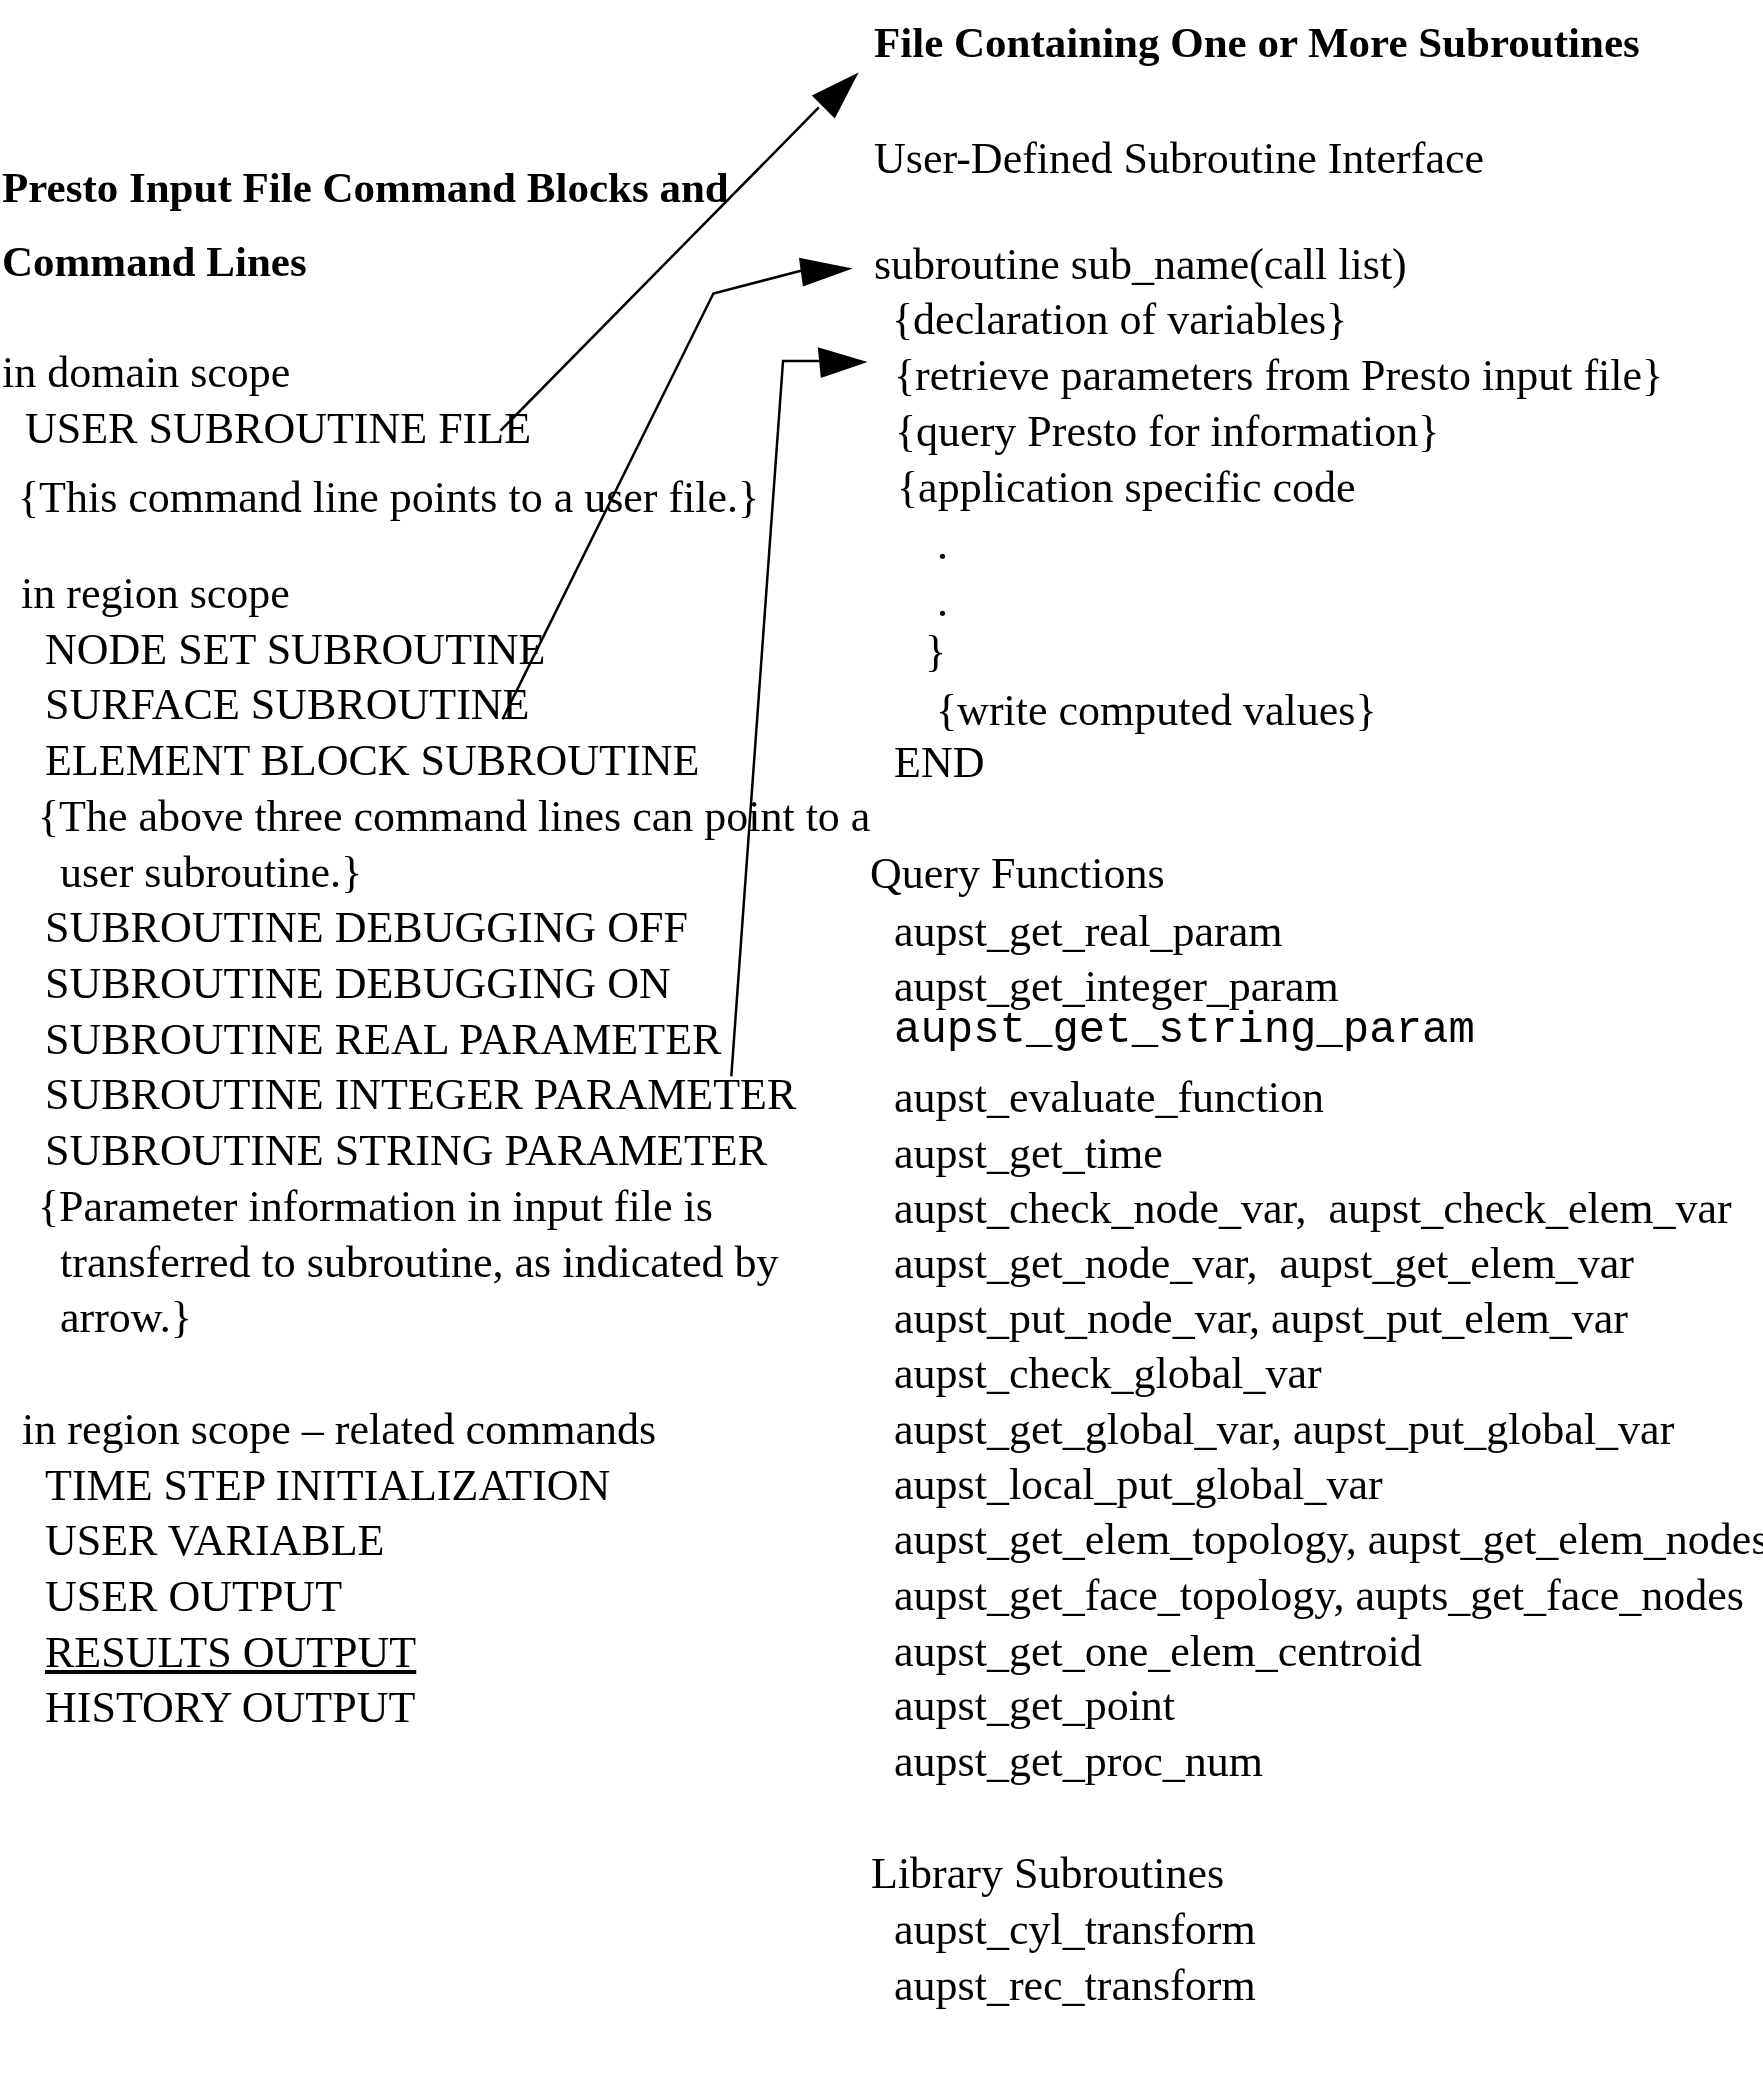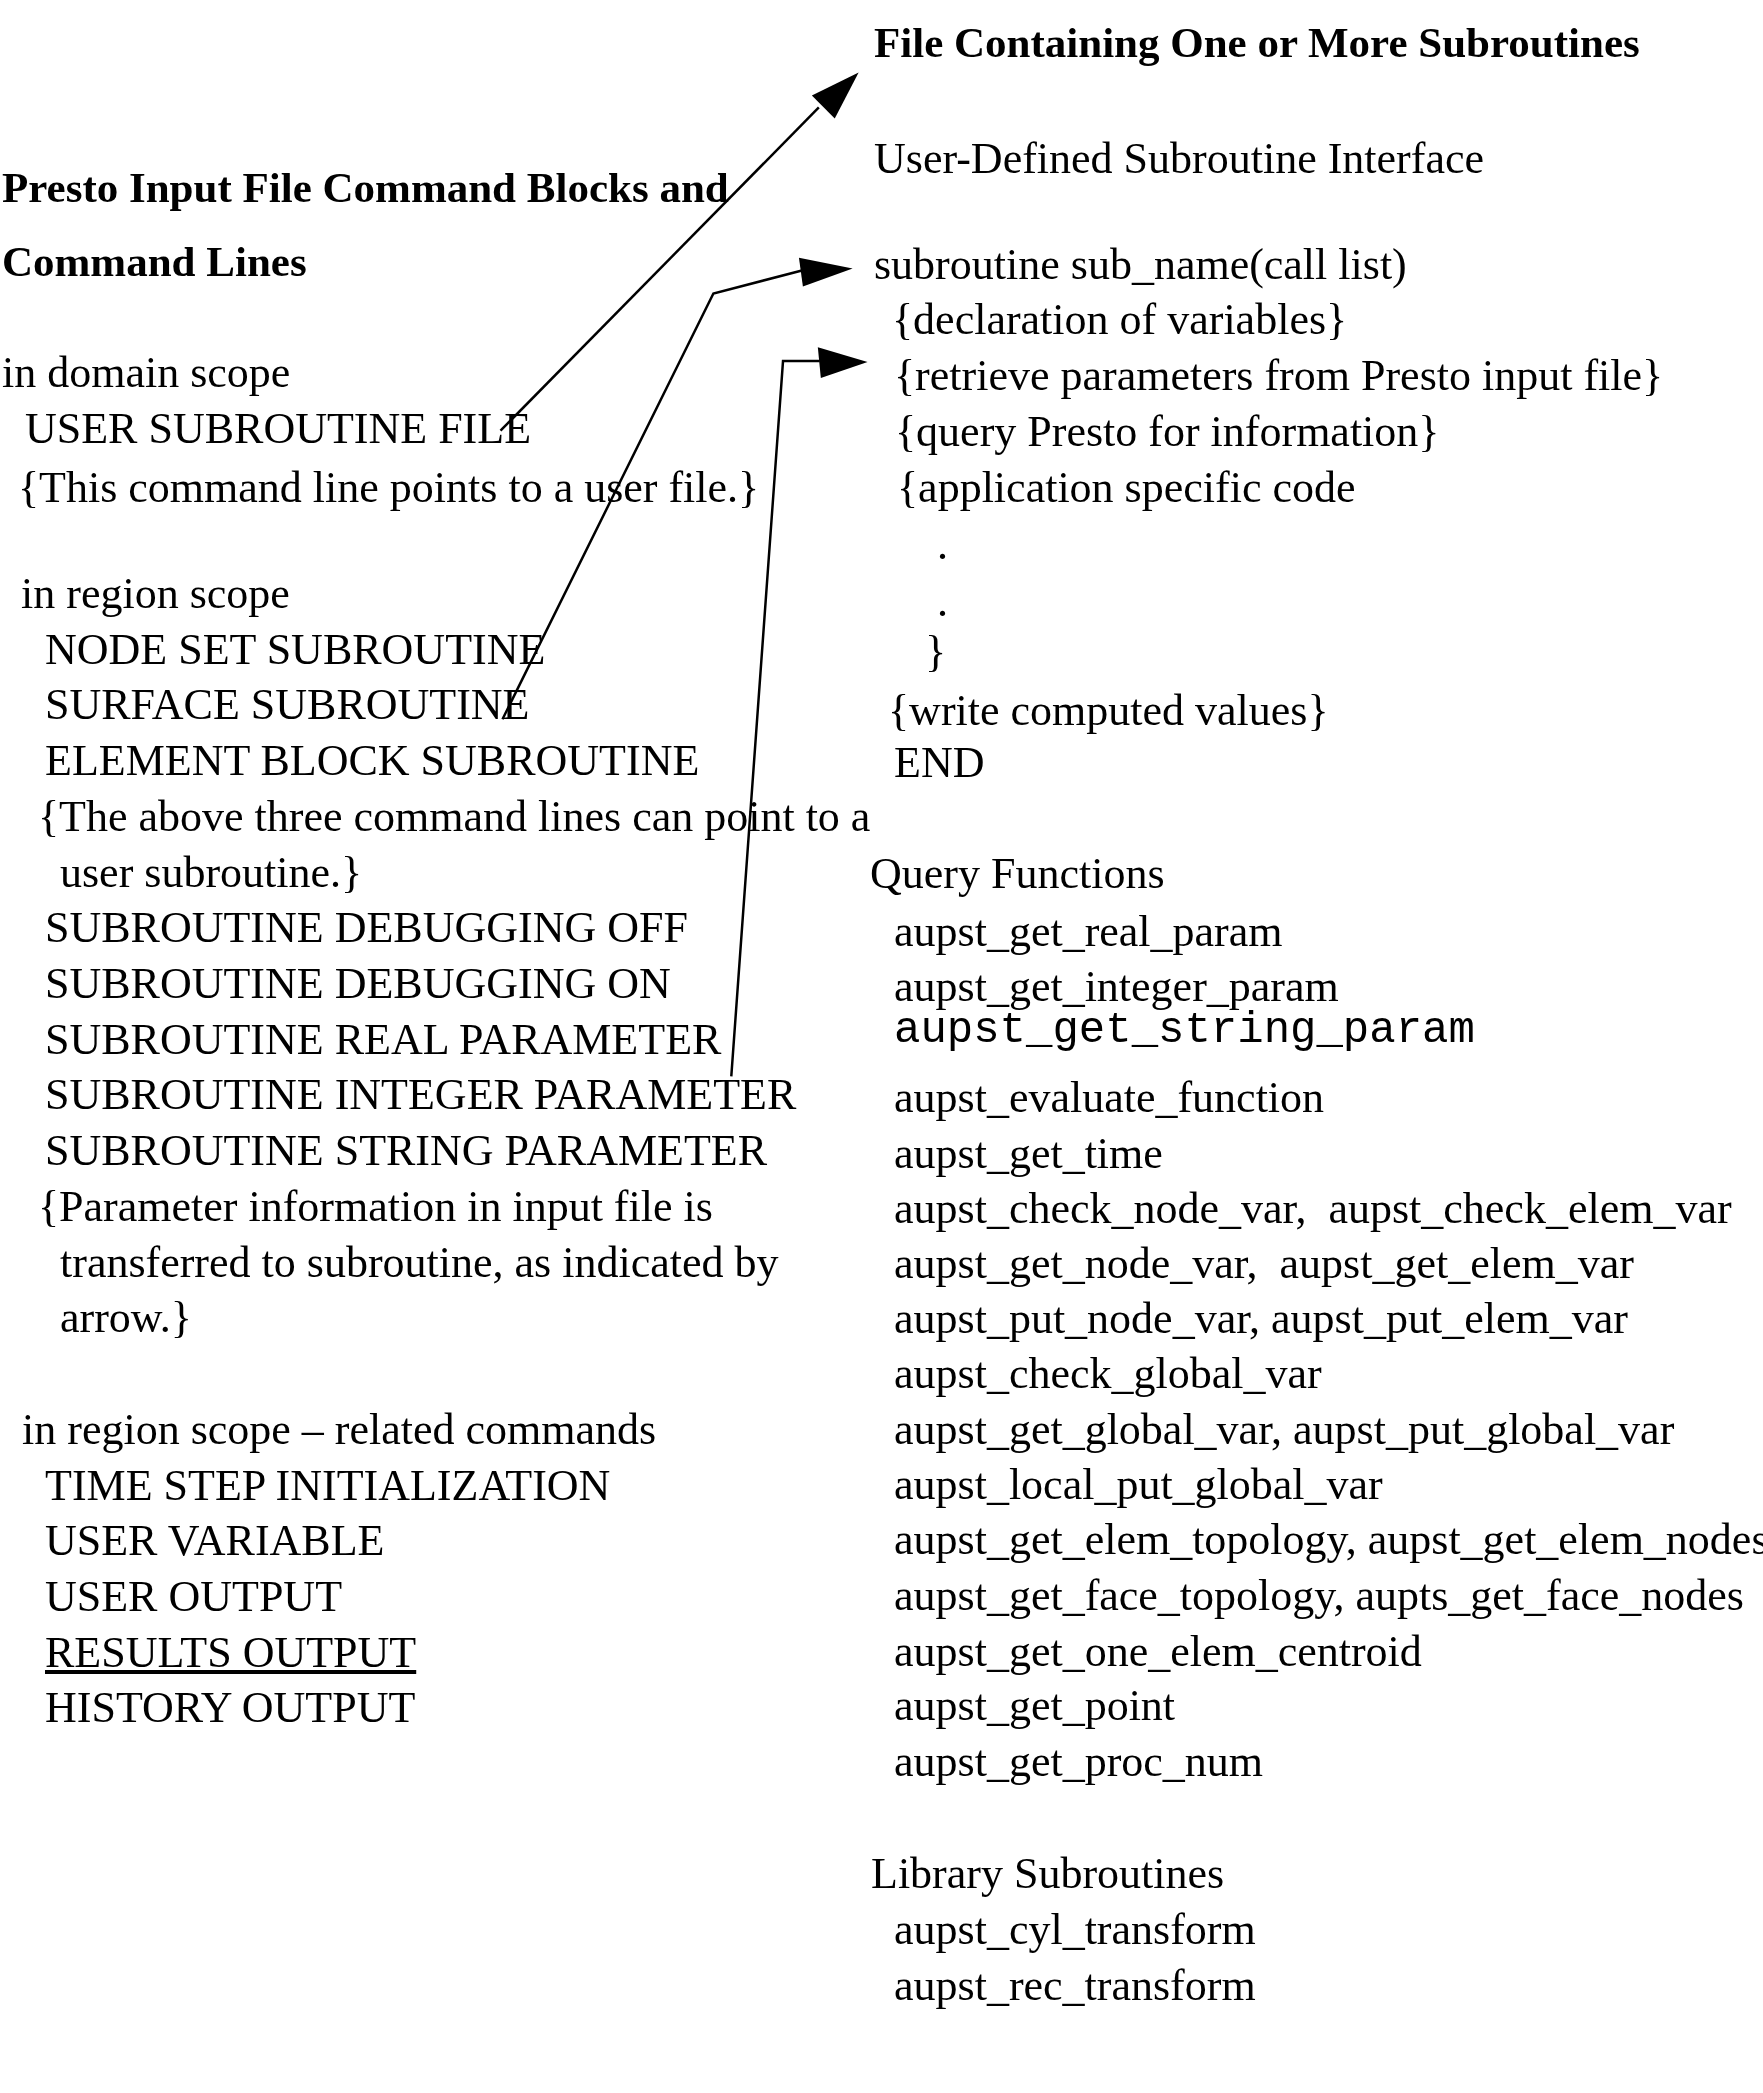--- a/index.html
+++ b/index.html
@@ -40,21 +40,21 @@
       <polygon points="863,73 816,96 839,119" fill="#000000"></polygon>
       <polyline points="505,723 717,295 806,272" fill="none" stroke="#000000" stroke-width="2.5"></polyline>
       <polygon points="857,270 803,259 807,288" fill="#000000"></polygon>
       <polyline points="735,1082 787,363 824,363" fill="none" stroke="#000000" stroke-width="2.5"></polyline>
       <polygon points="872,364 822,349 825,380" fill="#000000"></polygon>
     </svg>
 <div class="line bold" style="left: 2px; top: 188px;">Presto Input File Command Blocks and</div>
     <div class="line bold" style="left: 2px; top: 262px;">Command Lines</div>
     <div class="line" style="left: 2px; top: 373px;">in domain scope</div>
     <div class="line" style="left: 25px; top: 429px;">USER SUBROUTINE FILE</div>
-    <div class="line" style="left: 18px; top: 488px;">{This command line points to a user file.}</div>
+    <div class="line" style="left: 18px; top: 498px;">{This command line points to a user file.}</div>
     <div class="line" style="left: 21px; top: 594px;">in region scope</div>
     <div class="line" style="left: 45px; top: 650px;">NODE SET SUBROUTINE</div>
     <div class="line" style="left: 45px; top: 705px;">SURFACE SUBROUTINE</div>
     <div class="line" style="left: 45px; top: 761px;">ELEMENT BLOCK SUBROUTINE</div>
     <div class="line" style="left: 38px; top: 817px;">{The above three command lines can point to a</div>
     <div class="line" style="left: 60px; top: 873px;">user subroutine.}</div>
     <div class="line" style="left: 45px; top: 928px;">SUBROUTINE DEBUGGING OFF</div>
     <div class="line" style="left: 45px; top: 984px;">SUBROUTINE DEBUGGING ON</div>
     <div class="line" style="left: 45px; top: 1040px;">SUBROUTINE REAL PARAMETER</div>
     <div class="line" style="left: 45px; top: 1095px;">SUBROUTINE INTEGER PARAMETER</div>
@@ -71,21 +71,21 @@
     <div class="line bold" style="left: 874px; top: 43px;">File Containing One or More Subroutines</div>
     <div class="line" style="left: 874px; top: 159px;">User-Defined Subroutine Interface</div>
     <div class="line" style="left: 874px; top: 265px;">subroutine sub_name(call list)</div>
     <div class="line" style="left: 892px; top: 320px;">{declaration of variables}</div>
     <div class="line" style="left: 894px; top: 376px;">{retrieve parameters from Presto input file}</div>
     <div class="line" style="left: 895px; top: 432px;">{query Presto for information}</div>
     <div class="line" style="left: 897px; top: 488px;">{application specific code</div>
     <div class="line" style="left: 937px; top: 545px;">.</div>
     <div class="line" style="left: 937px; top: 602px;">.</div>
     <div class="line" style="left: 925px; top: 652px;">}</div>
-    <div class="line" style="left: 888px; top: 711px; text-align: center;">{write computed values}</div>
+    <div class="line" style="left: 936px; top: 711px; text-align: center;">{write computed values}</div>
     <div class="line" style="left: 894px; top: 763px;">END</div>
     <div class="line" style="left: 870px; top: 874px;">Query Functions</div>
     <div class="line" style="left: 894px; top: 932px;">aupst_get_real_param</div>
     <div class="line" style="left: 894px; top: 987px;">aupst_get_integer_param</div>
     <div class="line" style="left: 894px; top: 1030px; font-family: Liberation Mono, monospace;">aupst_get_string_param</div>
     <div class="line" style="left: 894px; top: 1098px;">aupst_evaluate_function</div>
     <div class="line" style="left: 894px; top: 1154px;">aupst_get_time</div>
     <div class="line" style="left: 894px; top: 1209px;">aupst_check_node_var,  aupst_check_elem_var</div>
     <div class="line" style="left: 894px; top: 1264px;">aupst_get_node_var,  aupst_get_elem_var</div>
     <div class="line" style="left: 894px; top: 1319px; text-align: center;">aupst_put_node_var, aupst_put_elem_var</div>

